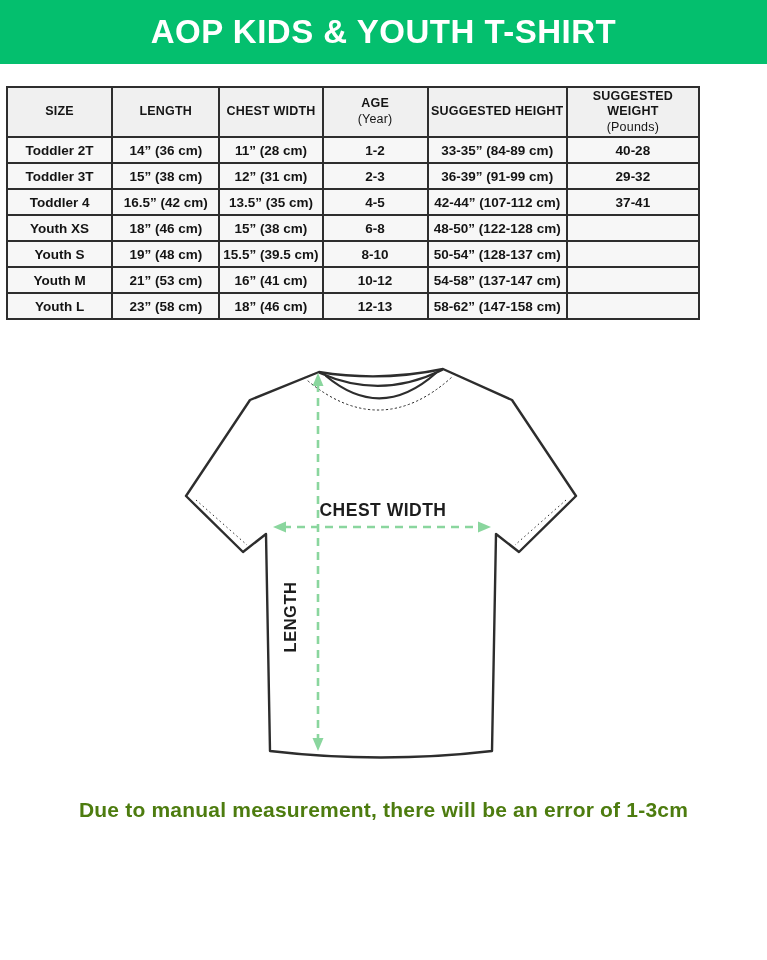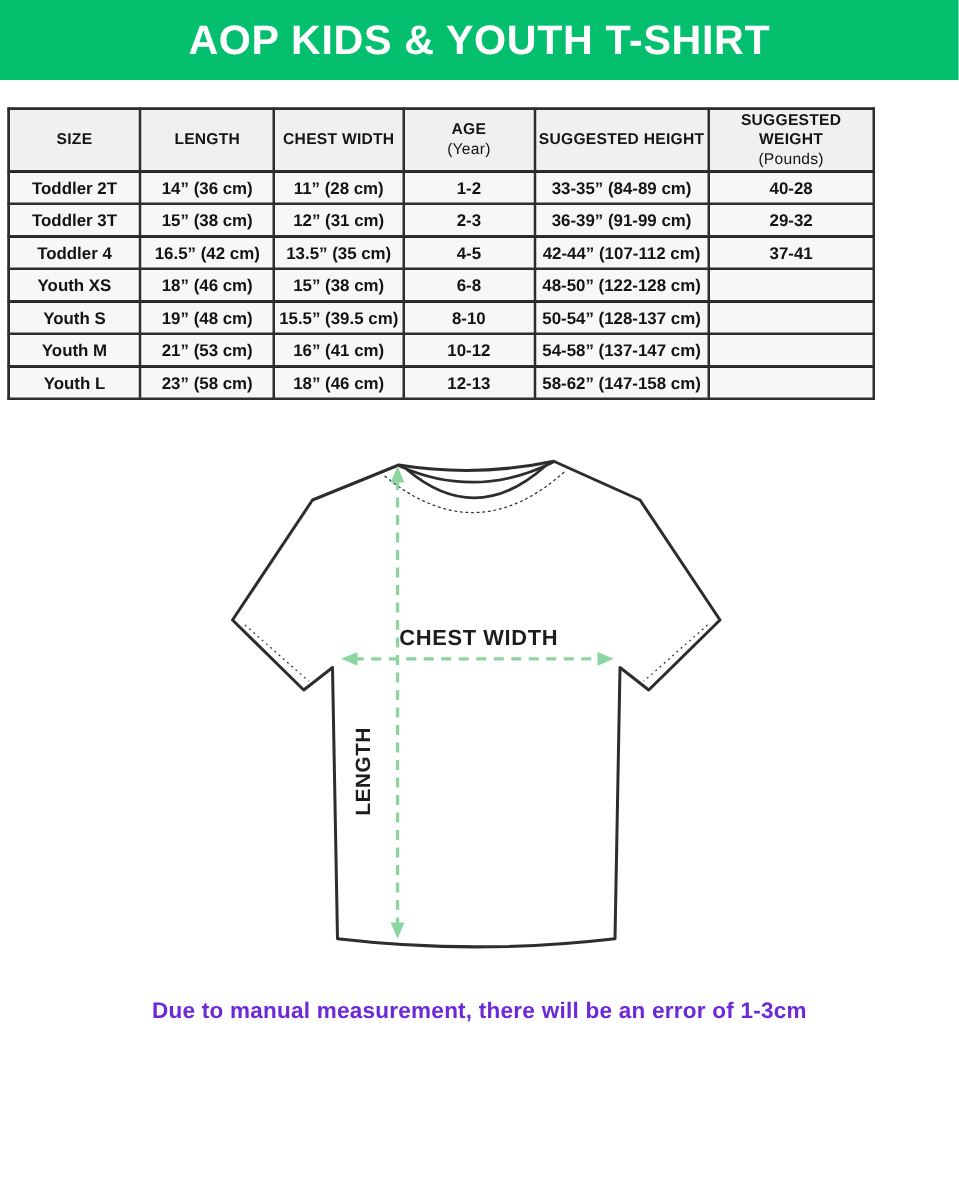--- a/index.html
+++ b/index.html
@@ -30,21 +30,21 @@
   .size-chart th .sub{display:block;font-weight:normal;font-size:12.5px;}
   .size-chart th .sub:empty{display:none;}
   .size-chart tbody td{
     height:24px;background:#f7f7f7;color:#141414;font-size:13.5px;font-weight:bold;
   }
   col.c-size{width:15.2%}col.c-length{width:15.5%}col.c-chest{width:14.9%}
   col.c-age{width:15.2%}col.c-height{width:20.1%}col.c-weight{width:19.1%}
   .diagram{display:flex;justify-content:center;margin-top:4px;}
   .note{
     margin-top:14px;text-align:center;
-    color:#6d28d9;font-size:18px;font-weight:bold;letter-spacing:.2px;
+    color:#4d7c0f;font-size:21px;font-weight:bold;letter-spacing:.2px;
   }
   svg text{font-family:"Liberation Sans",sans-serif;}
 </style>
 </head>
 <body>
 
 <div class="banner">
   <h1>AOP KIDS &amp; YOUTH T-SHIRT</h1>
 </div>
 

